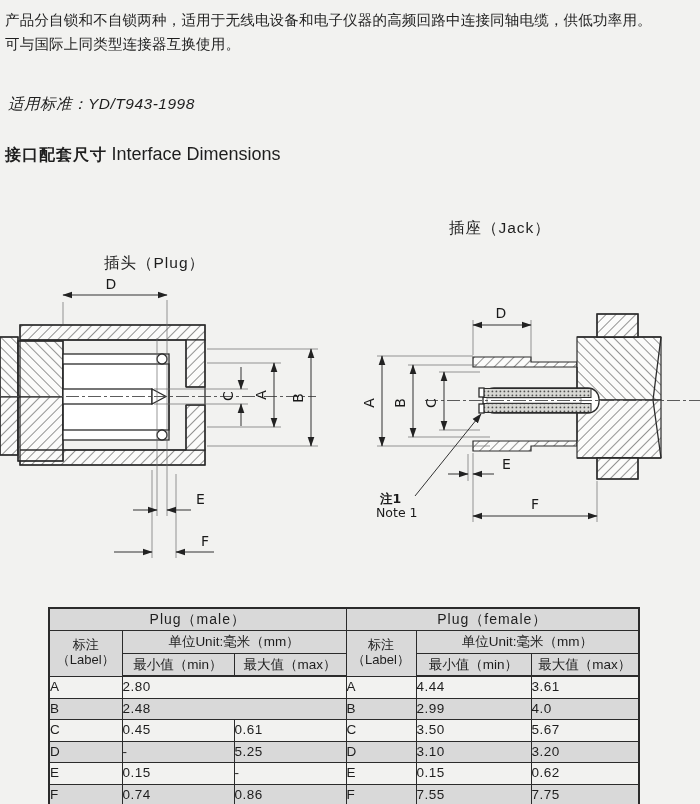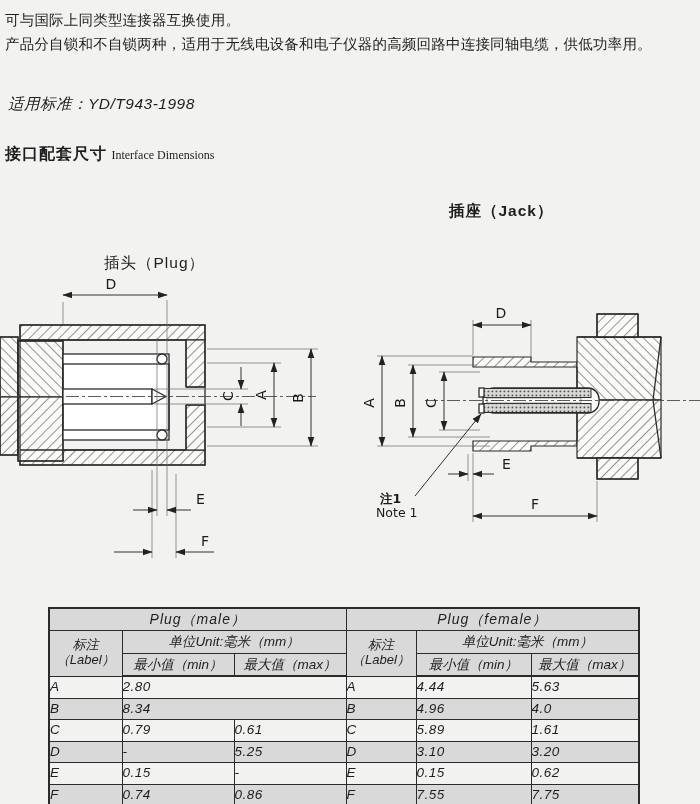--- a/index.html
+++ b/index.html
@@ -11,24 +11,24 @@
     background:var(--page_bg);
     font-family:"Liberation Sans","DejaVu Sans",sans-serif;
     color:var(--text);
   }
   .abs{position:absolute;}
   .intro{left:5px;top:8px;width:694px;font-size:14.5px;line-height:24px;letter-spacing:0.2px;white-space:nowrap;}
   .intro .indent{padding-left:32px;}
   .standard{left:8px;top:94px;font-size:15.5px;font-style:italic;letter-spacing:0.5px;text-align:center;}
   .section{left:5px;top:144px;font-size:16px;}
   .section .zh{font-weight:bold;letter-spacing:1px;text-align:center;}
-  .section .en{font-weight:normal;font-size:12px;font-family:Liberation Serif, serif;}
+  .section .en{font-weight:normal;font-size:18px;}
   .caption{font-size:15.5px;letter-spacing:1px;}
   .cap-plug{left:104px;top:218px;margin-top:35px;}
-  .cap-jack{left:449px;top:201px;font-weight:bold;}
+  .cap-jack{left:449px;top:218px;}
 
   svg{overflow:visible;}
   .ol{fill:none;stroke:var(--line);stroke-width:1.3;}
   .olf{fill:#ffffff;stroke:var(--line);stroke-width:1.3;}
   .hp1{fill:url(#h1);stroke:var(--line);stroke-width:1.2;}
   .hp2{fill:url(#h2);stroke:var(--line);stroke-width:1.2;}
   .stipf{fill:url(#stp);stroke:var(--line);stroke-width:1;}
   .axis{stroke:#4a4a4a;stroke-width:0.9;stroke-dasharray:13 3 3 3;fill:none;}
   .thin{stroke:#6a6a6a;stroke-width:0.7;fill:none;}
   .dim{stroke:var(--dim);stroke-width:1;fill:none;}
@@ -37,21 +37,21 @@
   .dimtxt{font:14px "DejaVu Sans",sans-serif;fill:#1a1a1a;}
   .notetxt{font:12.5px "DejaVu Sans",sans-serif;fill:#1a1a1a;}
   .notetxt.b{font-weight:bold;}
 
   .dimtable{left:48px;top:607px;}
   table{border-collapse:collapse;table-layout:fixed;width:590px;border:2.5px solid var(--line);}
   th,td{
     border:1.6px solid var(--line);
     vertical-align:middle;
     font-size:13.5px;font-weight:normal;color:var(--text);
-    padding:0;white-space:nowrap;overflow:hidden;line-height:1.15;font-style:italic;
+    padding:0;white-space:nowrap;overflow:hidden;line-height:1.15;
   }
   tr.hdr th{background:var(--shade);}
   tr.hdr1 th{height:21px;font-size:14px;letter-spacing:1px;}
   tr.hdr2 th{height:22px;}
   tr.hdr3 th{height:21px;}
   th.labelcell{font-size:13px;}
   tr.data td{height:20.5px;font-size:13.5px;letter-spacing:0.5px;}
   tr.shade td{background:var(--shade);}
   tr.hdr3 th{border-bottom-width:2.5px;}
 </style>
@@ -72,22 +72,22 @@
       <rect width="4" height="4" fill="#d8d8d4"></rect>
       <circle cx="1.4" cy="1.4" r="0.9" fill="#4f4f4f"></circle>
     </pattern>
     <marker id="ma" viewBox="0 0 10 8" refX="9.3" refY="4" markerWidth="10" markerHeight="8" orient="auto-start-reverse">
       <path d="M0,0.6 L10,4 L0,7.4 Z" fill="#222"></path>
     </marker>
   </defs>
 </svg>
 
 <div class="abs intro">
+  <div>产品分自锁和不自锁两种，适用于无线电设备和电子仪器的高频回路中连接同轴电缆，供低功率用。</div>
   <div>可与国际上同类型连接器互换使用。</div>
-  <div>产品分自锁和不自锁两种，适用于无线电设备和电子仪器的高频回路中连接同轴电缆，供低功率用。</div>
 </div>
 
 <div class="abs standard">适用标准：YD/T943-1998</div>
 
 <div class="abs section">
   <span class="zh">接口配套尺寸</span>
   <span class="en">Interface Dimensions</span>
 </div>
 
 <div class="abs caption cap-plug">插头（Plug）</div>
@@ -265,36 +265,36 @@
     <th>最大值（max）</th>
     <th>最小值（min）</th>
     <th>最大值（max）</th>
   </tr>
 
   <tr class="data">
     <td>A</td>
     <td colspan="2">2.80</td>
     <td>A</td>
     <td>4.44</td>
-    <td>5.63</td>
+    <td>3.61</td>
   </tr>
   <tr class="data shade">
     <td>B</td>
-    <td colspan="2">8.34</td>
+    <td colspan="2">2.48</td>
     <td>B</td>
-    <td>4.96</td>
+    <td>2.99</td>
     <td>4.0</td>
   </tr>
   <tr class="data">
     <td>C</td>
-    <td>0.79</td>
+    <td>0.45</td>
     <td>0.61</td>
     <td>C</td>
-    <td>5.89</td>
-    <td>1.61</td>
+    <td>3.50</td>
+    <td>5.67</td>
   </tr>
   <tr class="data shade">
     <td>D</td>
     <td>-</td>
     <td>5.25</td>
     <td>D</td>
     <td>3.10</td>
     <td>3.20</td>
   </tr>
   <tr class="data">

